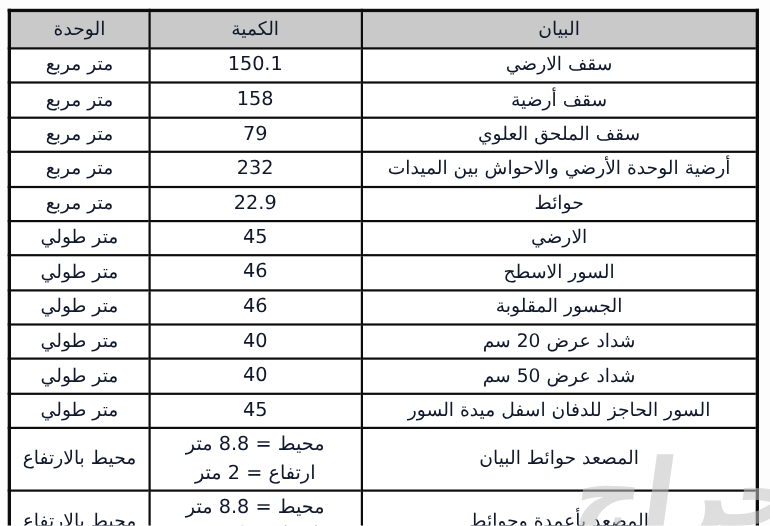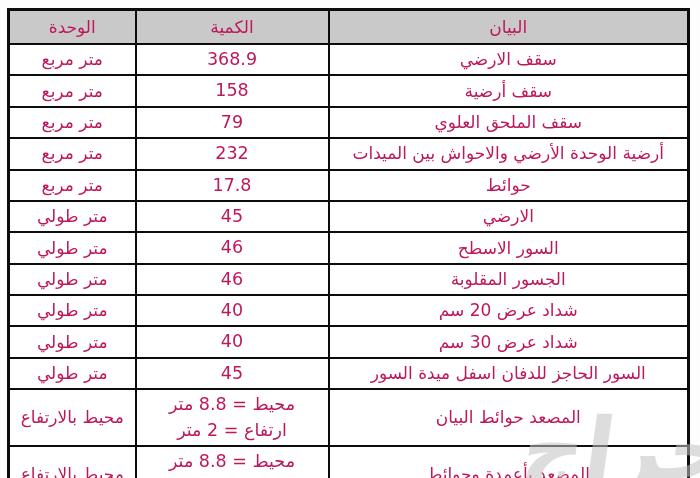--- a/index.html
+++ b/index.html
@@ -28,21 +28,21 @@
   }
   table.qty-table col.col-desc { width: 360px; }
   table.qty-table col.col-qty  { width: 193px; }
   table.qty-table col.col-unit { width: 127px; }
   table.qty-table th,
   table.qty-table td {
     border: 2px solid #0c0c0c;
     text-align: center;
     vertical-align: middle;
     padding: 2px 6px;
-    color: #be185d;
+    color: #0f172a;
     font-size: 17px;
     line-height: 1.45;
   }
   table.qty-table thead th {
     background: #c9c9c9;
     font-weight: normal;
     height: 28px;
     font-size: 17px;
   }
   table.qty-table tbody tr { height: 29px; }
@@ -81,41 +81,41 @@
     <thead>
       <tr>
         <th>البيان</th>
         <th>الكمية</th>
         <th>الوحدة</th>
       </tr>
     </thead>
     <tbody>
         <tr>
           <td class="desc-cell">سقف الارضي</td>
-          <td class="qty-cell">368.9</td>
+          <td class="qty-cell">150.1</td>
           <td class="unit-cell">متر مربع</td>
         </tr>
         <tr>
           <td class="desc-cell">سقف أرضية</td>
           <td class="qty-cell">158</td>
           <td class="unit-cell">متر مربع</td>
         </tr>
         <tr>
           <td class="desc-cell">سقف الملحق العلوي</td>
           <td class="qty-cell">79</td>
           <td class="unit-cell">متر مربع</td>
         </tr>
         <tr>
           <td class="desc-cell">أرضية الوحدة الأرضي والاحواش بين الميدات</td>
           <td class="qty-cell">232</td>
           <td class="unit-cell">متر مربع</td>
         </tr>
         <tr>
           <td class="desc-cell">حوائط</td>
-          <td class="qty-cell">17.8</td>
+          <td class="qty-cell">22.9</td>
           <td class="unit-cell">متر مربع</td>
         </tr>
         <tr>
           <td class="desc-cell">الارضي</td>
           <td class="qty-cell">45</td>
           <td class="unit-cell">متر طولي</td>
         </tr>
         <tr>
           <td class="desc-cell">السور الاسطح</td>
           <td class="qty-cell">46</td>
@@ -125,21 +125,21 @@
           <td class="desc-cell">الجسور المقلوبة</td>
           <td class="qty-cell">46</td>
           <td class="unit-cell">متر طولي</td>
         </tr>
         <tr>
           <td class="desc-cell">شداد عرض 20 سم</td>
           <td class="qty-cell">40</td>
           <td class="unit-cell">متر طولي</td>
         </tr>
         <tr>
-          <td class="desc-cell">شداد عرض 30 سم</td>
+          <td class="desc-cell">شداد عرض 50 سم</td>
           <td class="qty-cell">40</td>
           <td class="unit-cell">متر طولي</td>
         </tr>
         <tr>
           <td class="desc-cell">السور الحاجز للدفان اسفل ميدة السور</td>
           <td class="qty-cell">45</td>
           <td class="unit-cell">متر طولي</td>
         </tr>
         <tr>
           <td class="desc-cell">المصعد حوائط البيان</td>

